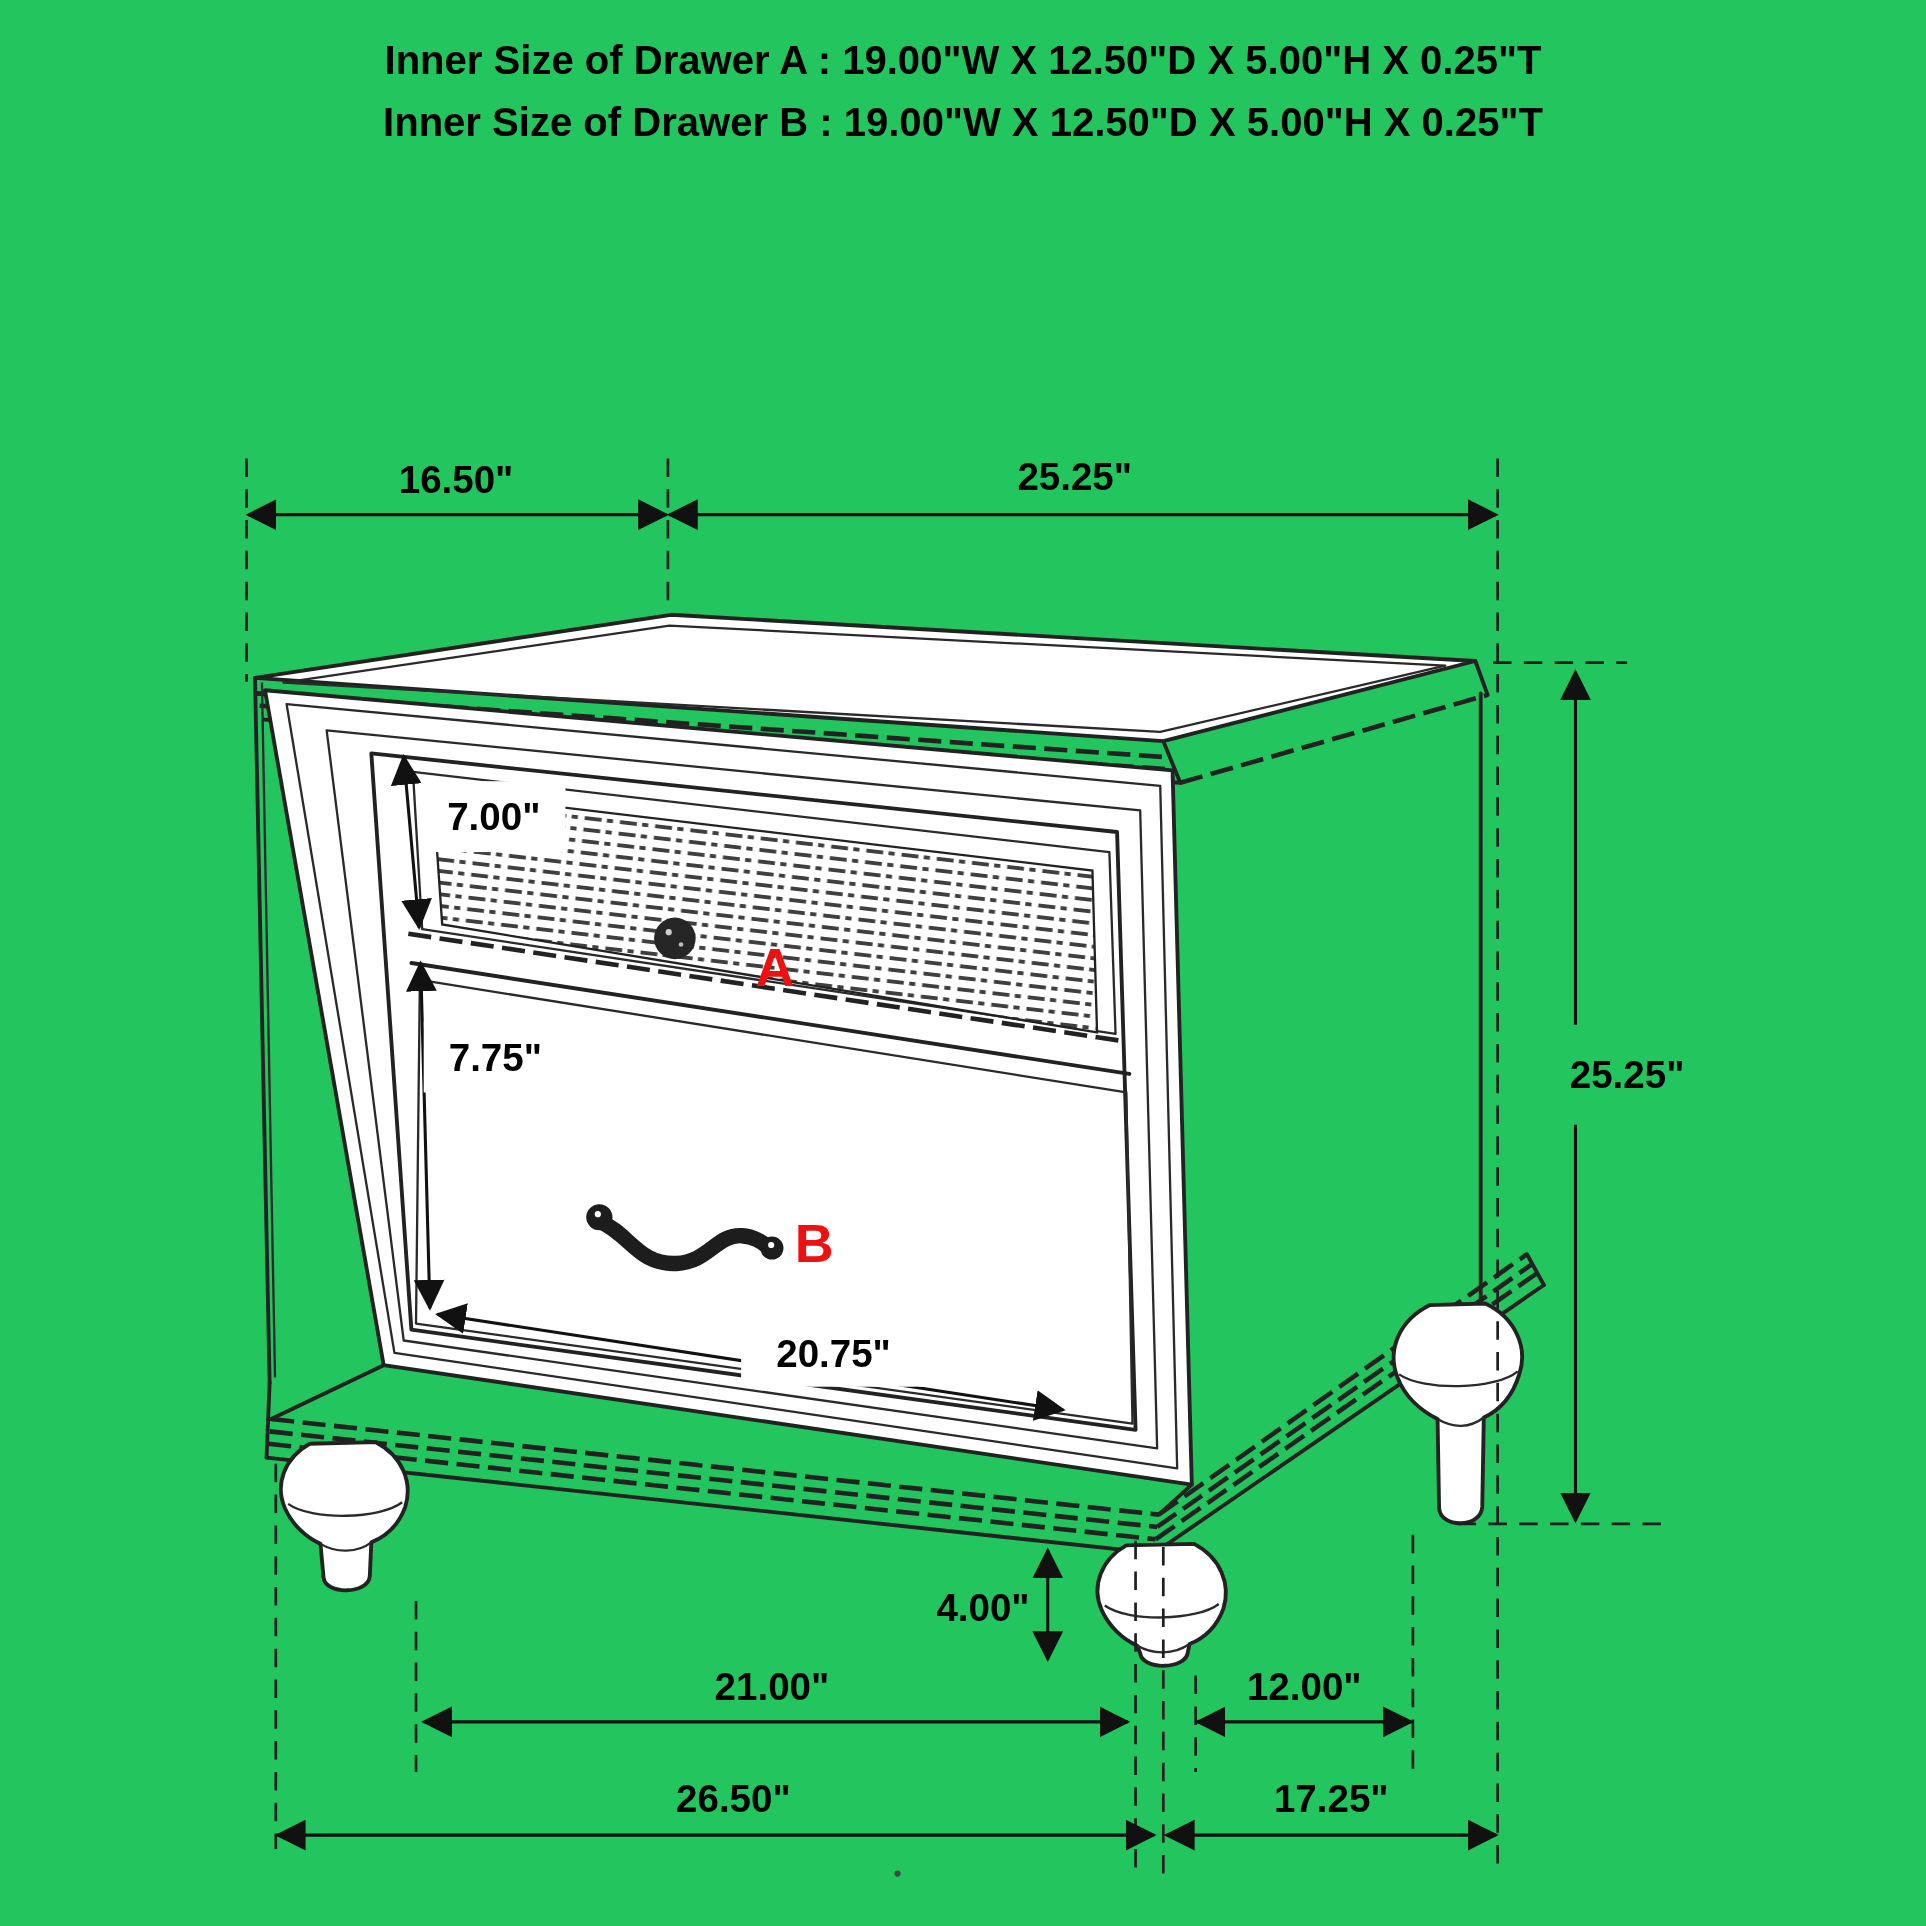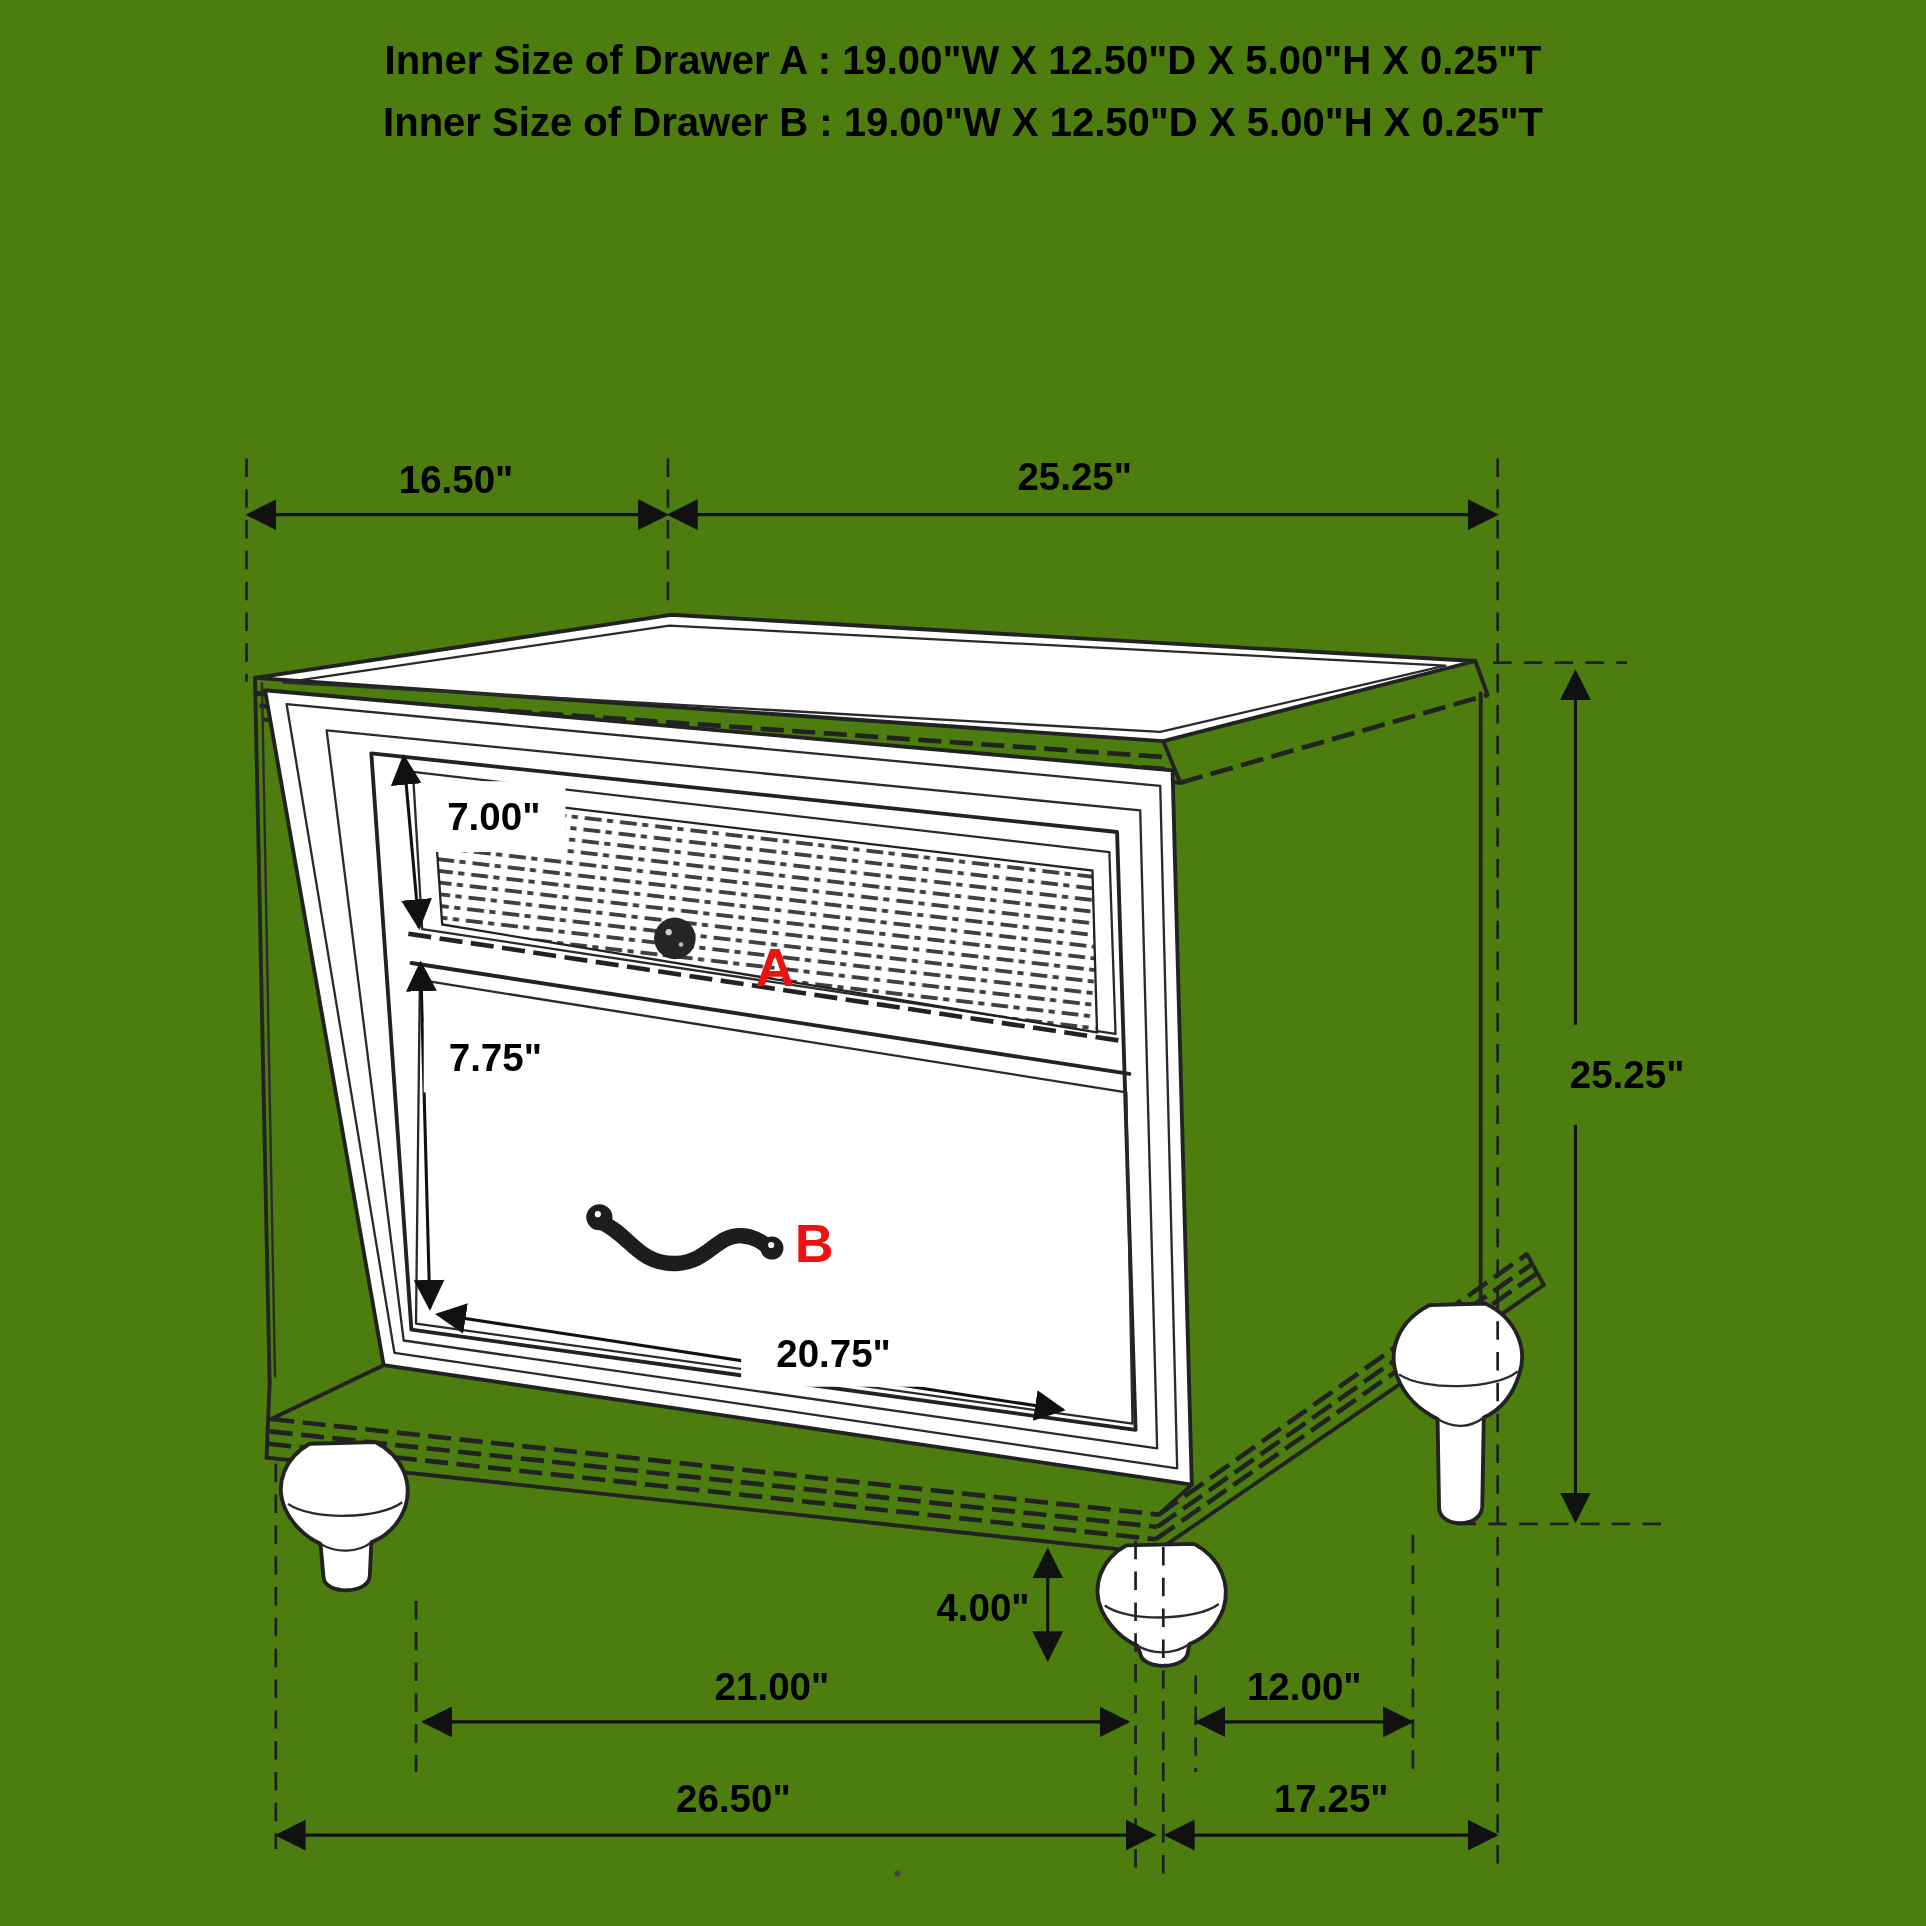--- a/index.html
+++ b/index.html
@@ -1,17 +1,17 @@
 <!DOCTYPE html>
 <html style="font-size:12.3px"><head>
 <meta charset="utf-8">
 <style>
   html,body{margin:0;padding:0;background:#fff;}
   body{width:1926px;height:1926px;font-family:"Liberation Sans",sans-serif;}
-  #stage{width:1926px;height:1926px;position:relative;background:#4d7c0f;}
+  #stage{width:1926px;height:1926px;position:relative;background:#22c55e;}
   svg{display:block;}
   text{font-family:"Liberation Sans",sans-serif;}
   .hdr{font-size:52px;font-weight:bold;fill:#000;}
   .dim{font-size:50px;font-weight:bold;fill:#000;}
   .redlbl{font-size:70px;font-weight:bold;fill:#ee1111;}
   .ext{stroke:#1f1f1f;stroke-width:3.5;stroke-dasharray:24 16;fill:none;}
   .dimline{stroke:#111;stroke-width:4;fill:none;}
   .sk{stroke:#222;fill:none;stroke-width:5;stroke-linejoin:round;stroke-linecap:round;}
   .sk2{stroke:#2a2a2a;fill:none;stroke-width:3;stroke-linejoin:round;}
   .hatch{stroke:#222;fill:none;stroke-width:6;stroke-dasharray:30 11;stroke-linecap:butt;}

